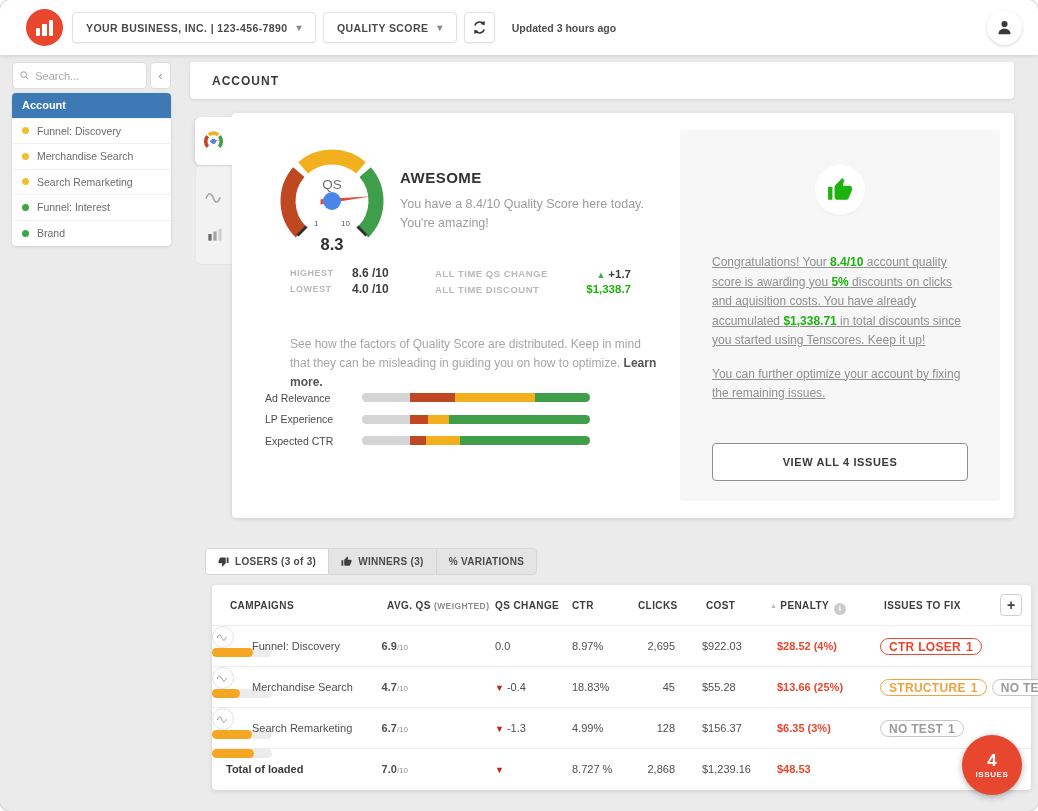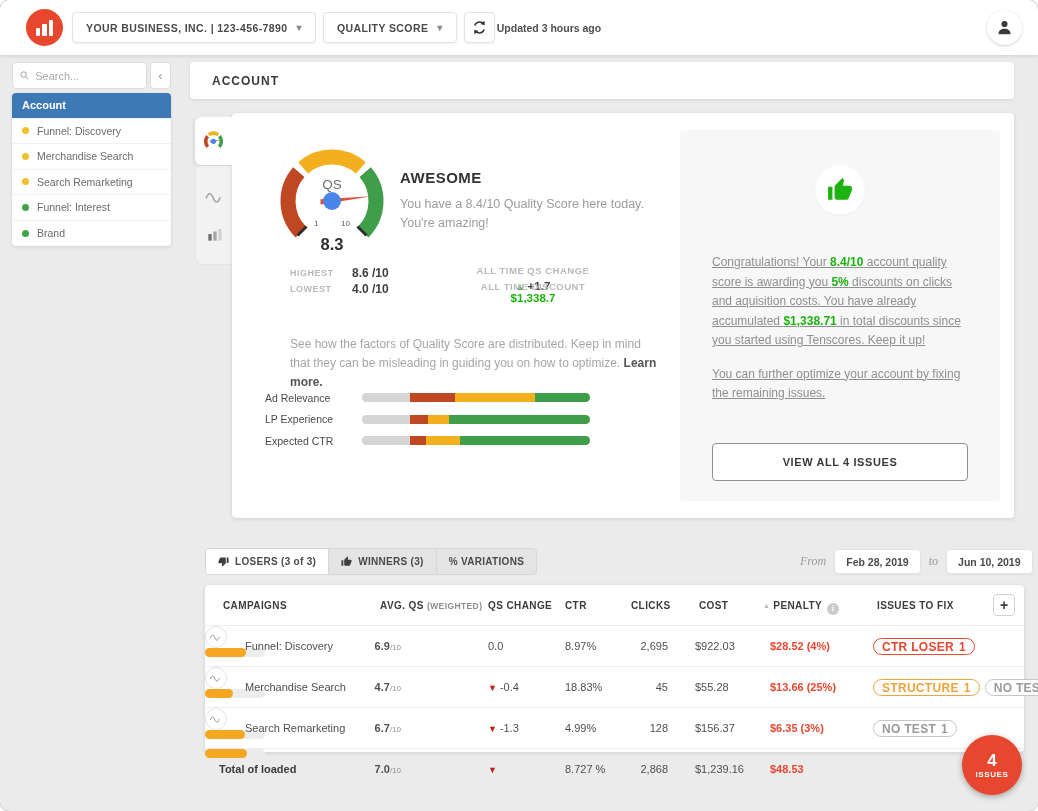--- a/index.html
+++ b/index.html
@@ -15,21 +15,21 @@
   .logo i { display:block; width:4.5px; background:#fff; border-radius:1px; }
   .logo i:nth-child(1){height:8px;} .logo i:nth-child(2){height:12px;} .logo i:nth-child(3){height:16px;}
   .top-btn { height:31px; background:#fff; border:1px solid #e2e2e2; border-radius:4px;
              box-shadow:0 1px 2px rgba(0,0,0,.06); display:inline-flex; align-items:center;
              padding:0 13px; font-size:10.5px; font-weight:bold; letter-spacing:.4px; color:#4a4a4a;
              cursor:pointer; white-space:nowrap; }
   .caret { color:#8a8a8a; font-size:10px; margin-left:9px; }
   .biz-btn { margin-left:9px; }
   .qs-btn  { margin-left:7px; }
   .refresh-btn { width:31px; height:31px; margin-left:7px; padding:0; justify-content:center; }
-  .updated { margin-left:2px; font-size:10.5px; font-weight:bold; color:#4f4f4f; }
+  .updated { margin-left:17px; font-size:10.5px; font-weight:bold; color:#4f4f4f; }
   .avatar { position:absolute; right:16px; top:10px; width:35px; height:35px; border-radius:50%;
             background:#fff; box-shadow:0 1px 3px rgba(0,0,0,.18); display:flex; align-items:center;
             justify-content:center; cursor:pointer; }
 
   
   .sidebar { position:absolute; left:12px; top:62px; width:159px; }
   .search-row { display:flex; gap:3px; }
   .search-box { flex:1; height:27px; background:#fff; border:1px solid #dcdcdc; border-radius:4px;
                 display:flex; align-items:center; padding:0 6px; }
   .search-box input { border:0; outline:0; width:100%; font-size:11px; color:#555; margin-left:5px;
@@ -64,21 +64,21 @@
   .gauge-wrap { position:absolute; left:38px; top:24px; }
   .headline { position:absolute; left:168px; top:56px; font-size:15px; font-weight:bold;
               letter-spacing:.5px; color:#333; }
   .subtext { position:absolute; left:168px; top:82px; width:272px; font-size:12.5px; color:#9c9c9c; line-height:19px; }
 
   .stats-left { position:absolute; left:58px; top:152px; }
   .stats-left .srow { display:flex; height:16px; align-items:center; }
   .slabel { width:62px; font-size:9px; font-weight:bold; letter-spacing:.5px; color:#b9b9b9; }
   .sval { font-size:12px; font-weight:bold; color:#3f3f3f; }
   .stats-right { position:absolute; left:203px; top:152px; width:196px; }
-  .stats-right .srow { display:flex; height:16px; align-items:center; justify-content:space-between;flex-direction:column; }
+  .stats-right .srow { display:flex; height:16px; align-items:center; justify-content:space-between; }
   .slabel2 { font-size:9.5px; font-weight:bold; letter-spacing:.5px; color:#b9b9b9; }
   .tri-up { color:#3fae49; font-size:9px; margin-right:3px; }
   .chg { font-size:11.5px; font-weight:bold; color:#3f3f3f; }
   .disc { font-size:11.5px; font-weight:bold; color:#1cb30e; }
 
   .note { position:absolute; left:58px; top:222px; width:372px; font-size:12px; color:#a6a6a6; line-height:19px; }
   .learn-more { color:#555; font-weight:bold; cursor:pointer; }
 
   .factors { position:absolute; left:33px; top:274px; }
   .factor-row { display:flex; align-items:center; height:21.5px; }
@@ -108,21 +108,21 @@
           letter-spacing:.3px; color:#4a4a4a; border-right:1px solid #d7d7d7; cursor:pointer; }
   .ftab:last-child { border-right:0; }
   .ftab.active { background:#fff; }
   .daterange { position:absolute; left:800px; top:549px; display:flex; align-items:center; gap:8px; }
   .dr-word { font-family:"Liberation Serif",serif; font-style:italic; font-size:12px; color:#9a9a9a; }
   .date-btn { height:25px; background:#fff; border:1px solid #e3e3e3; border-radius:4px;
               box-shadow:0 1px 2px rgba(0,0,0,.05); padding:0 11px; font-size:10.5px; font-weight:bold;
               color:#4a4a4a; display:inline-flex; align-items:center; cursor:pointer; white-space:nowrap; }
 
   
-  .table-card { position:absolute; left:205px; top:585px; width:819px; height:167px; background:#fff;
+  .table-card { position:absolute; left:212px; top:585px; width:819px; height:205px; background:#fff;
                 border-radius:4px; box-shadow:0 1px 4px rgba(0,0,0,.12); }
   .thead { position:relative; height:40px; }
   .th { position:absolute; top:15px; font-size:10px; font-weight:bold; letter-spacing:.4px; color:#3c3c3c; white-space:nowrap; }
   .th-sub { font-size:8.5px; color:#8d8d8d; }
   .sort-caret { color:#b9b9b9; font-size:7px; margin-right:3px; vertical-align:1px; }
   .info-dot { display:inline-flex; width:12px; height:12px; border-radius:50%; background:#cbcbcb; color:#fff;
               font-size:8px; font-weight:bold; align-items:center; justify-content:center; margin-left:5px;
               vertical-align:-2px; cursor:pointer; font-family:"Liberation Serif",serif; }
   .add-btn { position:absolute; left:788px; top:9px; width:22px; height:22px; border:1px solid #d0d0d0;
              border-radius:4px; background:#fff; font-size:14px; font-weight:bold; color:#3c3c3c;
@@ -362,26 +362,20 @@
     <div class="ftab">
       <svg width="11" height="11" viewBox="0 0 24 24" fill="#3f3f3f">
         <use href="#i-thumb"></use>
       </svg>
       <span>WINNERS (3)</span>
     </div>
     <div class="ftab">
       <span>% VARIATIONS</span>
     </div>
   </div>
-  <div class="daterange">
-    <span class="dr-word">From</span>
-    <div class="date-btn">Feb 28, 2019</div>
-    <span class="dr-word">to</span>
-    <div class="date-btn">Jun 10, 2019</div>
-  </div>
 
   <div class="table-card">
     <div class="thead">
       <span class="th" style="left:18px">CAMPAIGNS</span>
       <span class="th" style="left:175px"><span>AVG. QS</span> <span class="th-sub">(WEIGHTED)</span></span>
       <span class="th" style="left:283px">QS CHANGE</span>
       <span class="th" style="left:360px">CTR</span>
       <span class="th" style="left:426px">CLICKS</span>
       <span class="th" style="left:494px">COST</span>
       <span class="th" style="left:558px"><span class="sort-caret">▲</span><span>PENALTY</span><span class="info-dot">i</span></span>

